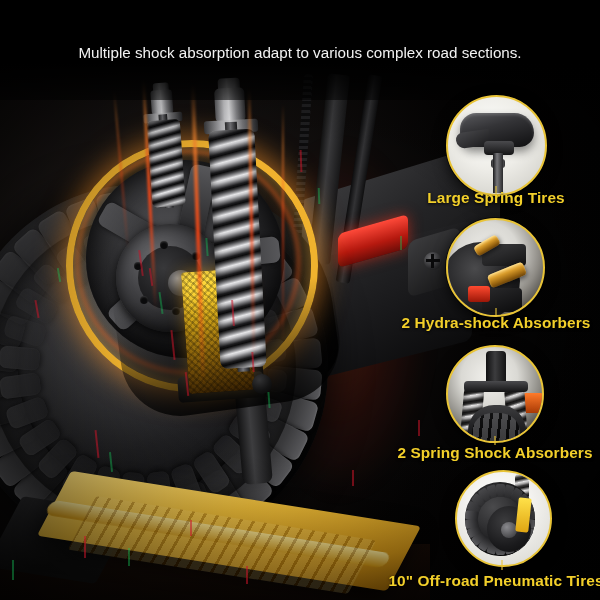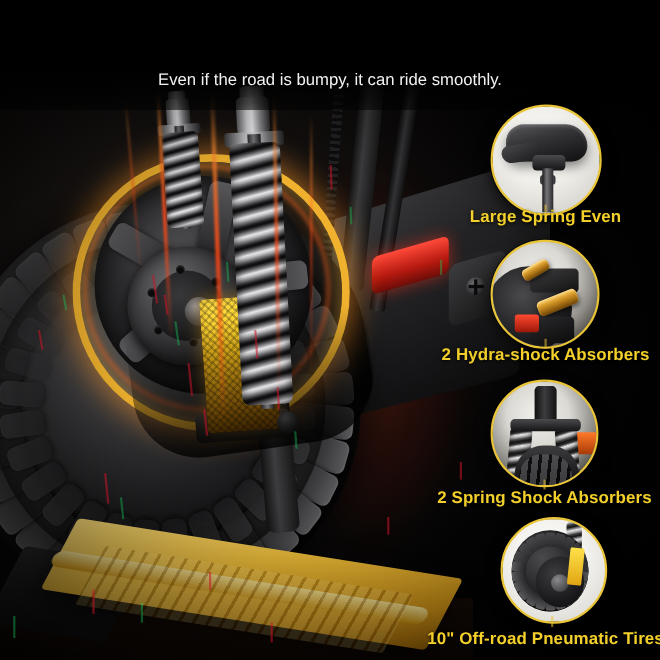--- a/index.html
+++ b/index.html
@@ -436,31 +436,31 @@
       <div class="glitch g-r" style="left: 84px; top: 536px; width: 2px; height: 22px; transform: rotate(0deg);"></div>
       <div class="glitch g-g" style="left: 128px; top: 548px; width: 2px; height: 18px; transform: rotate(0deg);"></div>
       <div class="glitch g-r" style="left: 190px; top: 520px; width: 2px; height: 16px; transform: rotate(0deg);"></div>
       <div class="glitch g-r" style="left: 246px; top: 566px; width: 2px; height: 18px; transform: rotate(0deg);"></div>
       <div class="glitch g-g" style="left: 12px; top: 560px; width: 2px; height: 20px; transform: rotate(0deg);"></div>
       <div class="glitch g-r" style="left: 352px; top: 470px; width: 2px; height: 16px; transform: rotate(0deg);"></div>
       <div class="glitch g-g" style="left: 400px; top: 236px; width: 2px; height: 14px; transform: rotate(0deg);"></div>
       <div class="glitch g-r" style="left: 418px; top: 420px; width: 2px; height: 16px; transform: rotate(0deg);"></div>
     </div>
 
-  <div class="sub sub2">Even if the road is bumpy, it can ride smoothly.</div>
+  <div class="sub sub1">Multiple shock absorption adapt to various complex road sections.</div>
 
   <div class="inset" id="inset1">
     <div class="seat"></div>
     <div class="seat-nose"></div>
     <div class="seat-clamp"></div>
     <div class="seat-post2"></div>
     <div class="seat-post"></div>
   </div>
   <div class="tick" style="left:495px;top:186px;height:8px;"></div>
-  <div class="inset-label" style="left:396px;top:189px;width:200px;">Large Spring Even</div>
+  <div class="inset-label" style="left:396px;top:189px;width:200px;">Large Spring Tires</div>
 
   <div class="inset" id="inset2">
     <div class="hy-tirearc"></div>
     <div class="hy-blk"></div>
     <div class="hy-cyl hy2"></div>
     <div class="hy-cyl hy1"></div>
     <div class="hy-dark"></div>
     <div class="hy-red"></div>
   </div>
   <div class="tick" style="left:495px;top:308px;height:9px;"></div>

